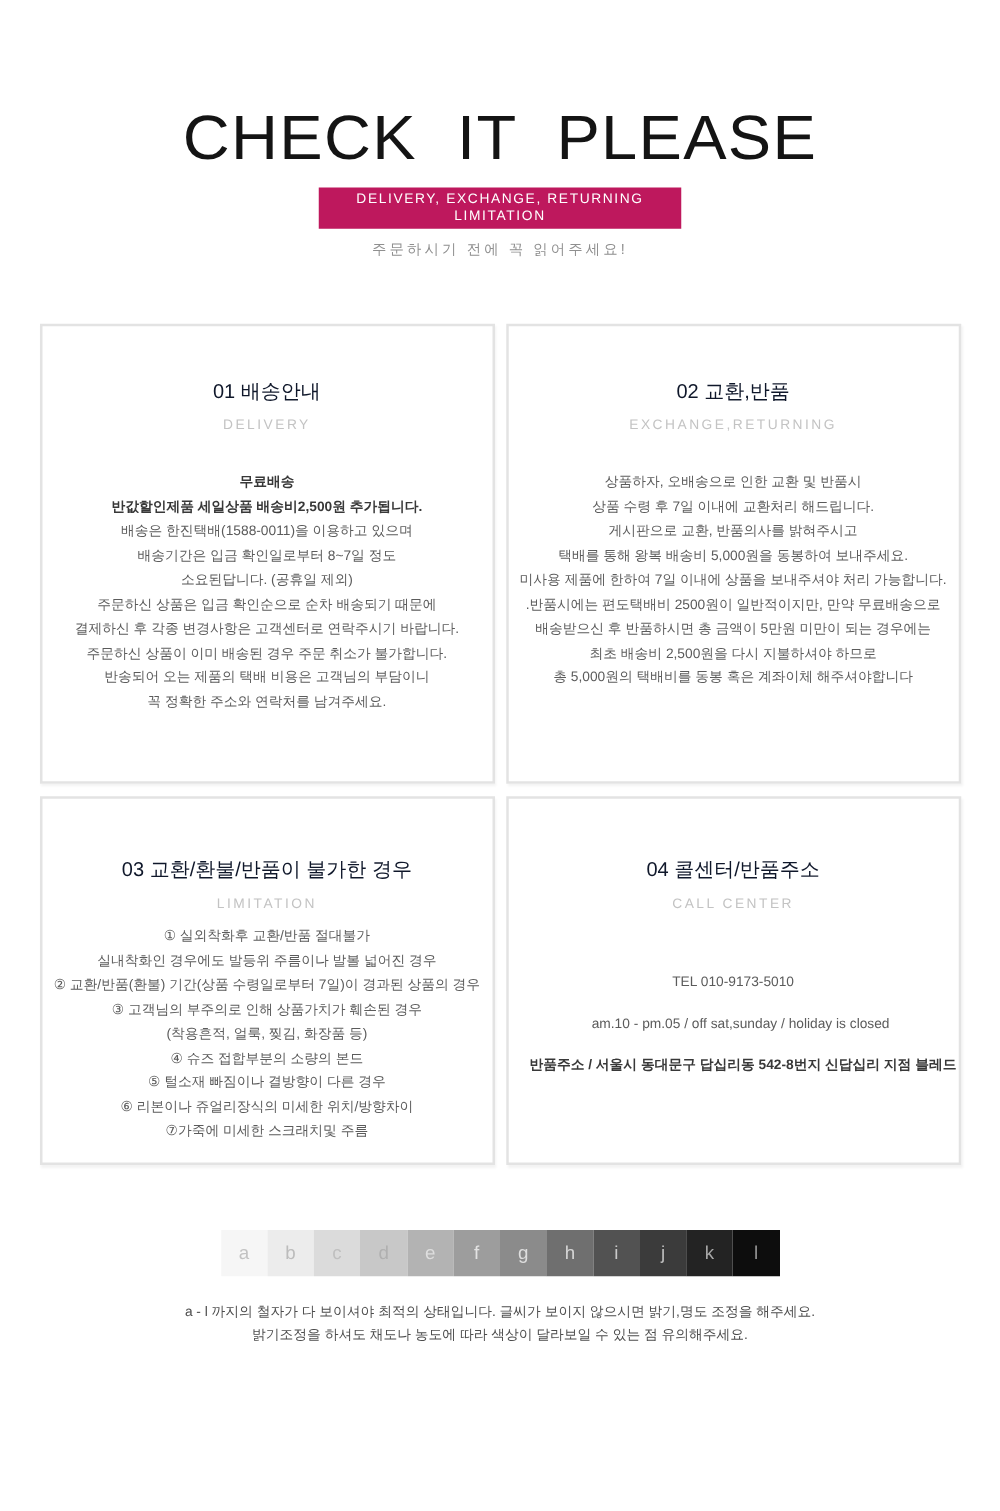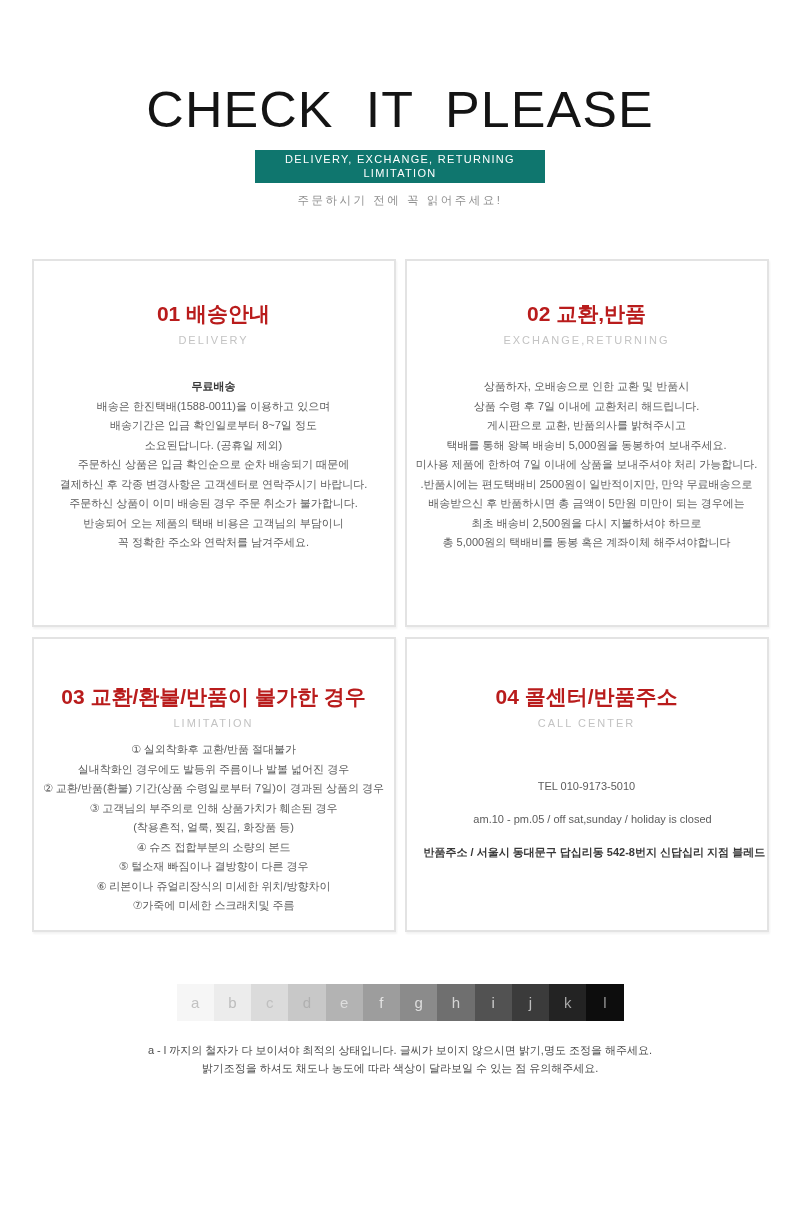--- a/index.html
+++ b/index.html
@@ -57,23 +57,23 @@
     box-shadow: 1px 2px 2px rgba(0,0,0,0.05);
     background: #ffffff;
     text-align: center;
     padding-left: 5px;
     padding-right: 5px;
     overflow: hidden;
   }
   .row1 { height: 368px; padding-top: 43px; }
   .row2 { height: 295px; padding-top: 48px; }
   .box-title {
-    font-size: 21px;
-    font-weight: bold;
-    color: #b91c1c;
+    font-size: 16px;
+    font-weight: normal;
+    color: #0f172a;
     line-height: 20px;
   }
   .box-sub {
     margin-top: 9px;
     font-size: 11px;
     color: #c3c3c3;
     letter-spacing: 2px;
     line-height: 14px;
   }
   .box-body { margin-top: 30px; }
@@ -115,32 +115,33 @@
   }
 </style>
 </head>
 <body>
 
 <div class="page">
 
   <div class="hdr">
     <div class="hdr-title">CHECK IT PLEASE</div>
     <div>
-      <span class="hdr-banner" style="background: #0f766e;">DELIVERY, EXCHANGE, RETURNING LIMITATION</span>
+      <span class="hdr-banner" style="background: #be185d;">DELIVERY, EXCHANGE, RETURNING LIMITATION</span>
     </div>
     <div class="hdr-sub">주문하시기 전에 꼭 읽어주세요!</div>
   </div>
 
   <div class="grid">
 
     <div class="box row1 box--1">
       <div class="box-title">01 배송안내</div>
       <div class="box-sub">DELIVERY</div>
       <div class="box-body">
           <div class="line bold">무료배송</div>
+          <div class="line bold">반값할인제품 세일상품 배송비2,500원 추가됩니다.</div>
           <div class="line">배송은 한진택배(1588-0011)을 이용하고 있으며</div>
           <div class="line">배송기간은 입금 확인일로부터 8~7일 정도</div>
           <div class="line">소요된답니다. (공휴일 제외)</div>
           <div class="line">주문하신 상품은 입금 확인순으로 순차 배송되기 때문에</div>
           <div class="line">결제하신 후 각종 변경사항은 고객센터로 연락주시기 바랍니다.</div>
           <div class="line">주문하신 상품이 이미 배송된 경우 주문 취소가 불가합니다.</div>
           <div class="line">반송되어 오는 제품의 택배 비용은 고객님의 부담이니</div>
           <div class="line">꼭 정확한 주소와 연락처를 남겨주세요.</div>
         </div>
     </div>

